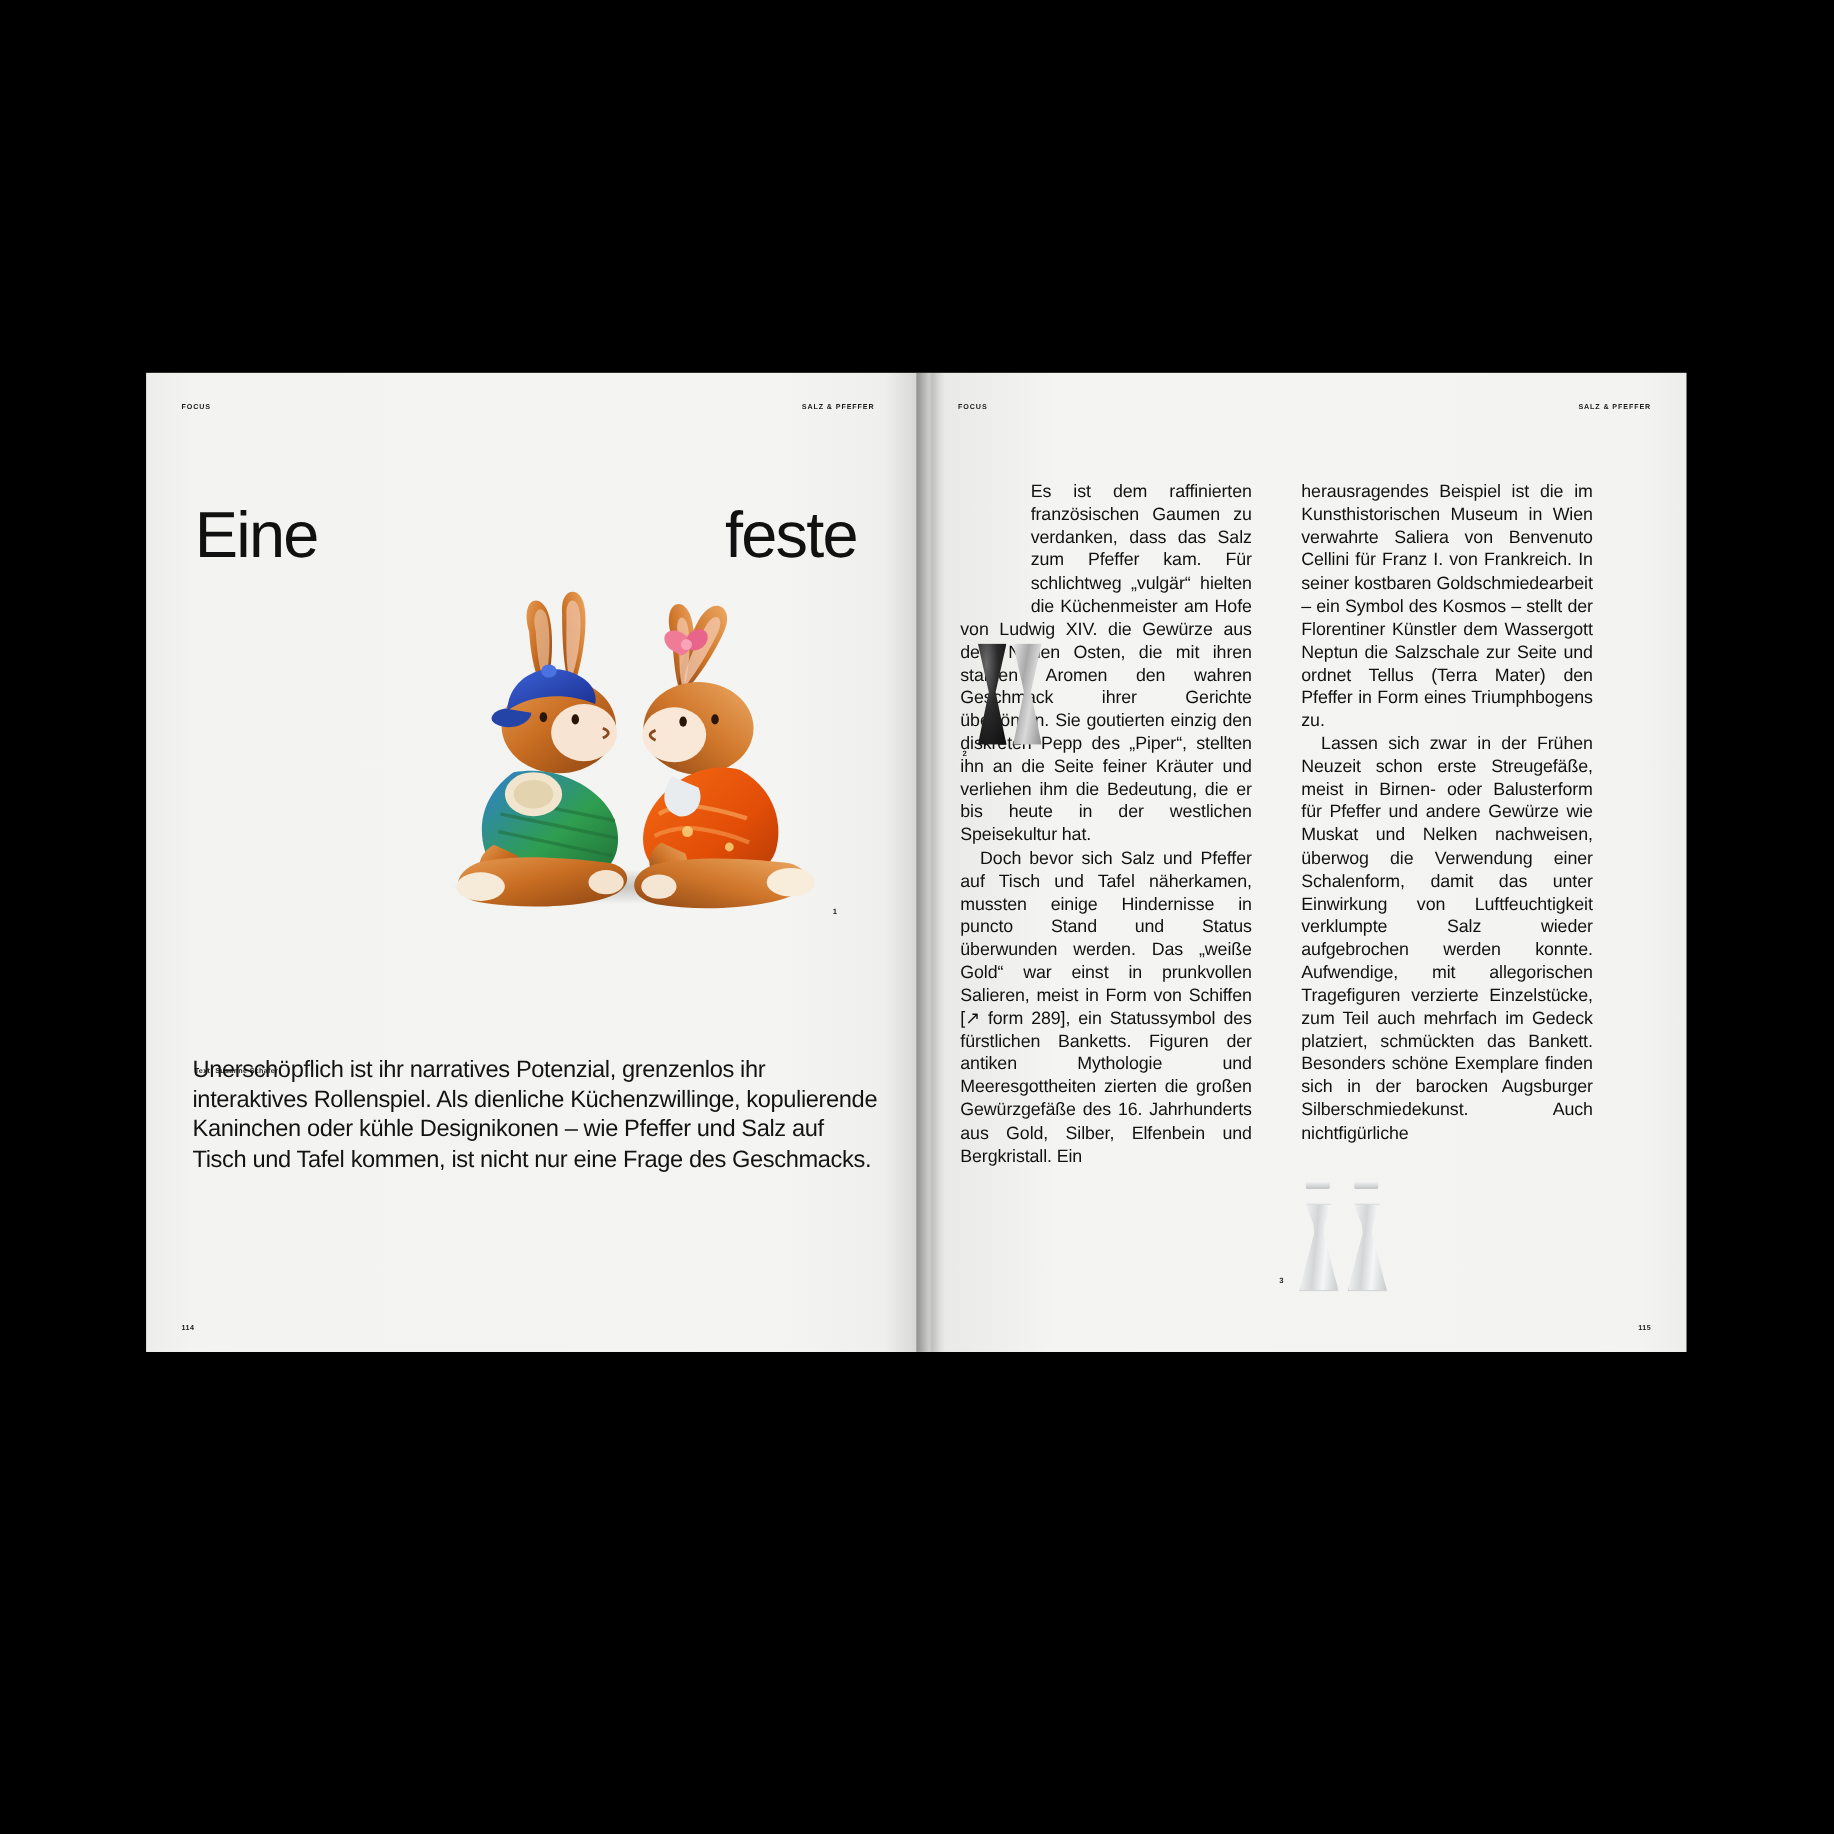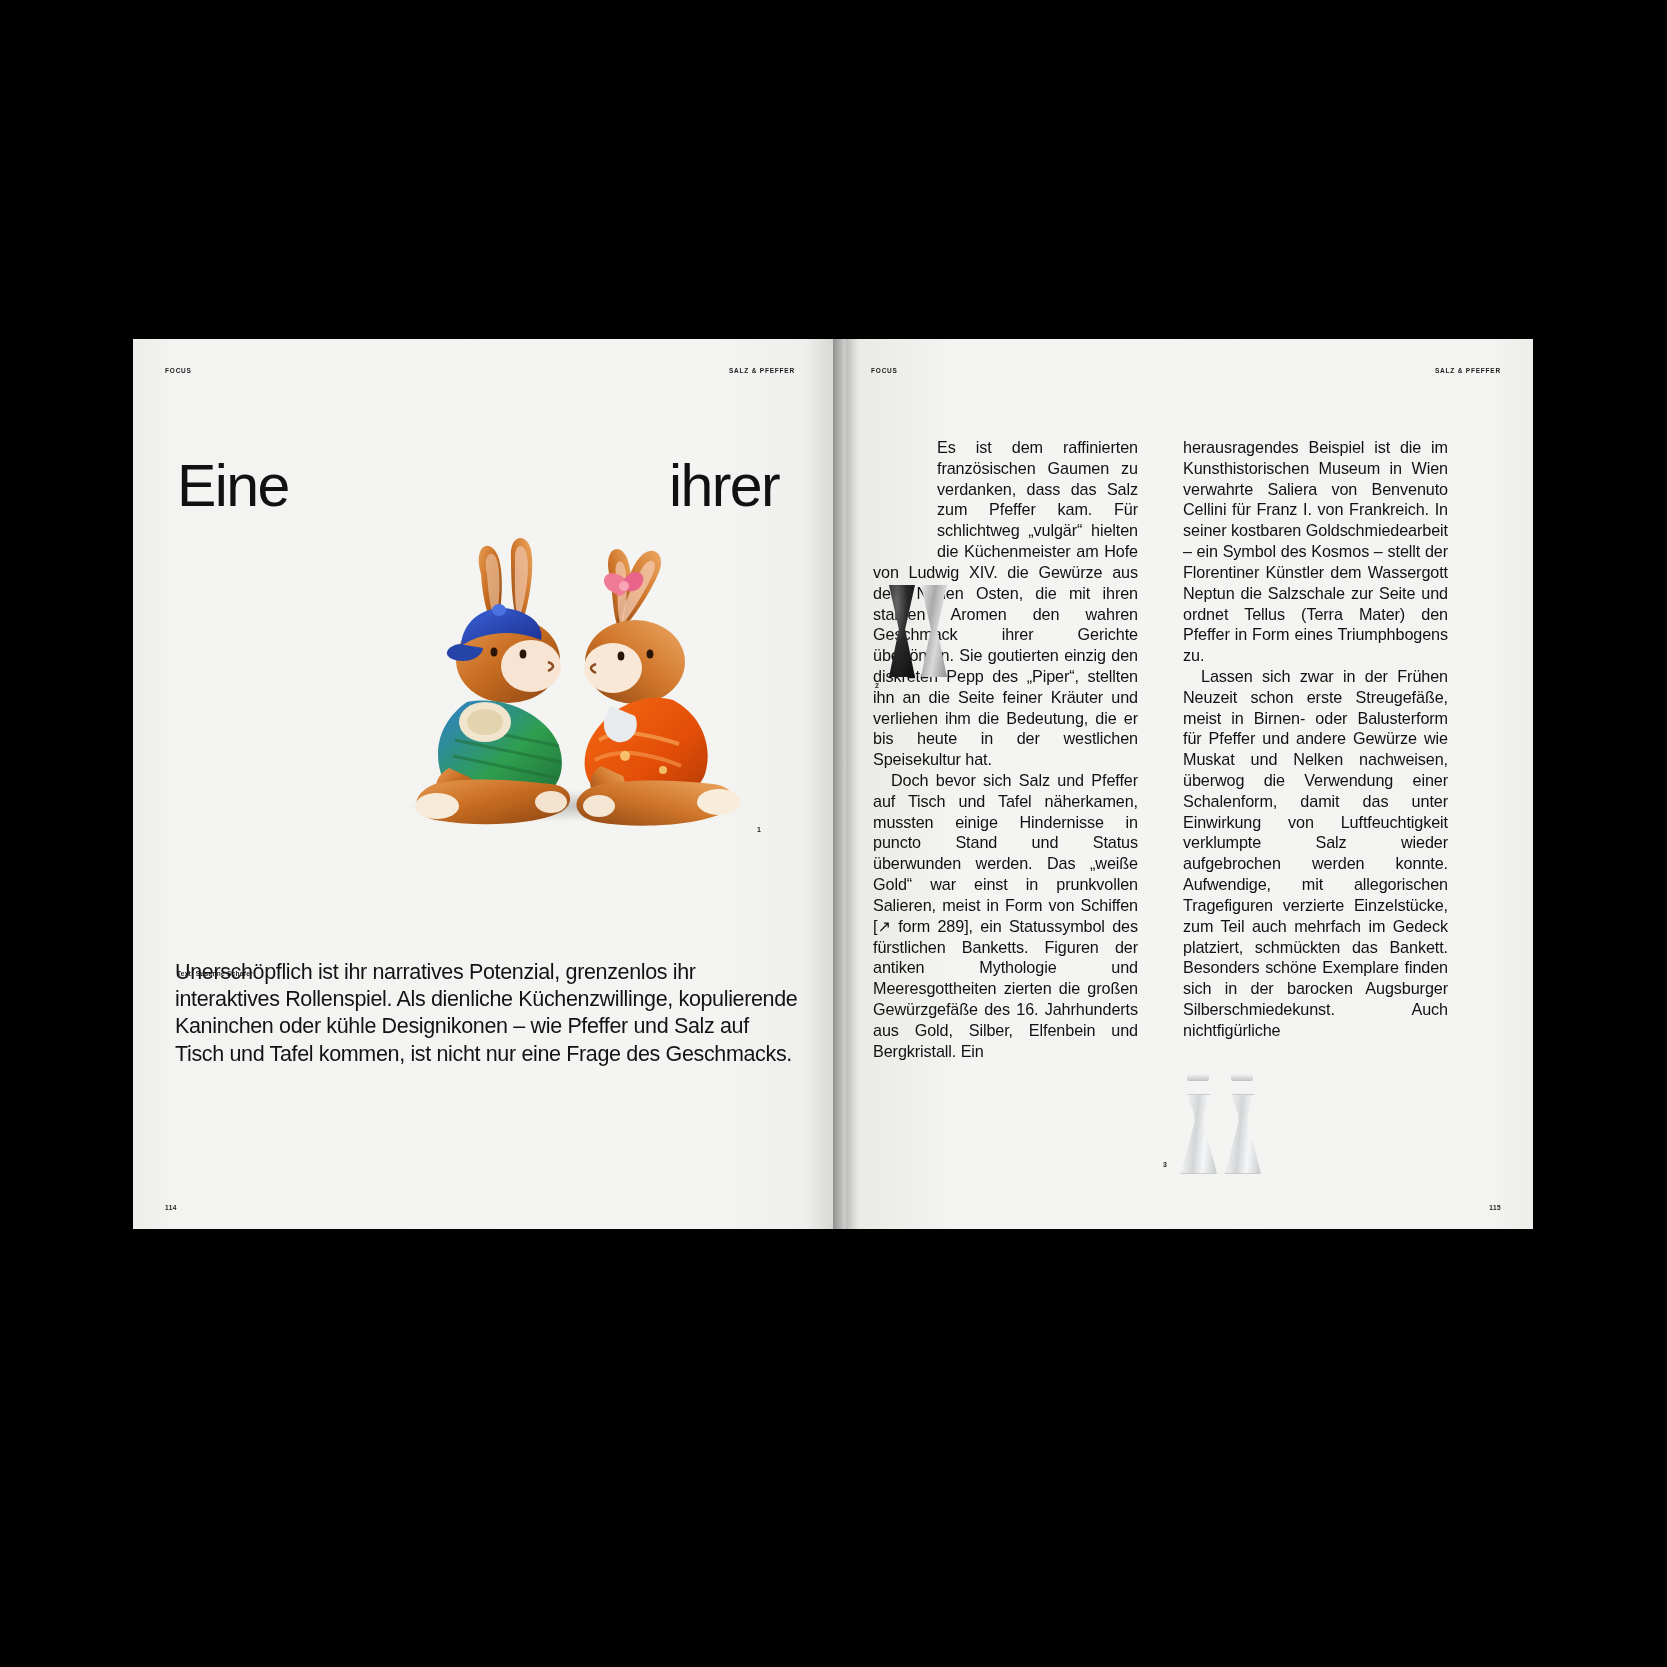--- a/index.html
+++ b/index.html
@@ -249,21 +249,21 @@
 
   <div class="spread">
 
     <div class="page page-left">
 
       <div class="runhead left-l">FOCUS</div>
       <div class="runhead left-r">SALZ &amp; PFEFFER</div>
 
       <div class="headline-row">
         <div class="headline-word">Eine</div>
-        <div class="headline-word second">ihrer</div>
+        <div class="headline-word second">feste</div>
       </div>
 
       <div class="fig-bunnies">
         <svg width="400" height="300" viewBox="0 0 400 300">
           <defs>
             <linearGradient id="furA" x1="0" y1="0" x2="1" y2="1">
               <stop offset="0%" stop-color="#e59a52"></stop>
               <stop offset="45%" stop-color="#c96e22"></stop>
               <stop offset="100%" stop-color="#8c4412"></stop>
             </linearGradient>

